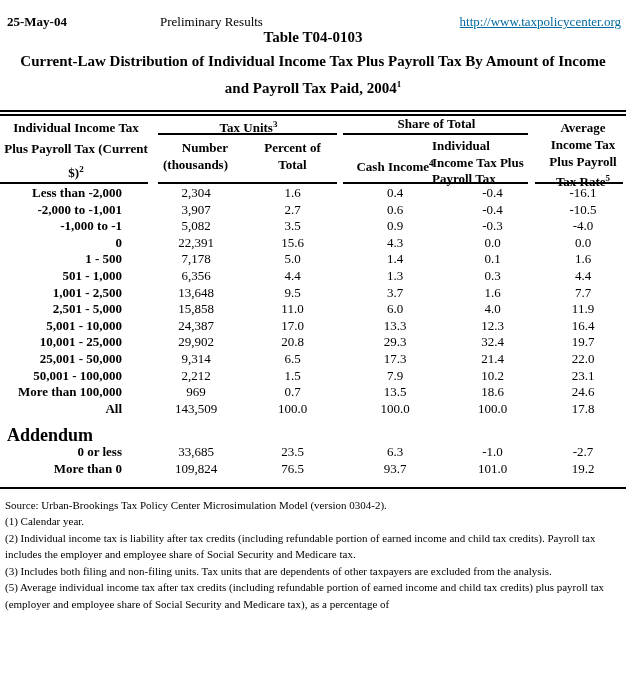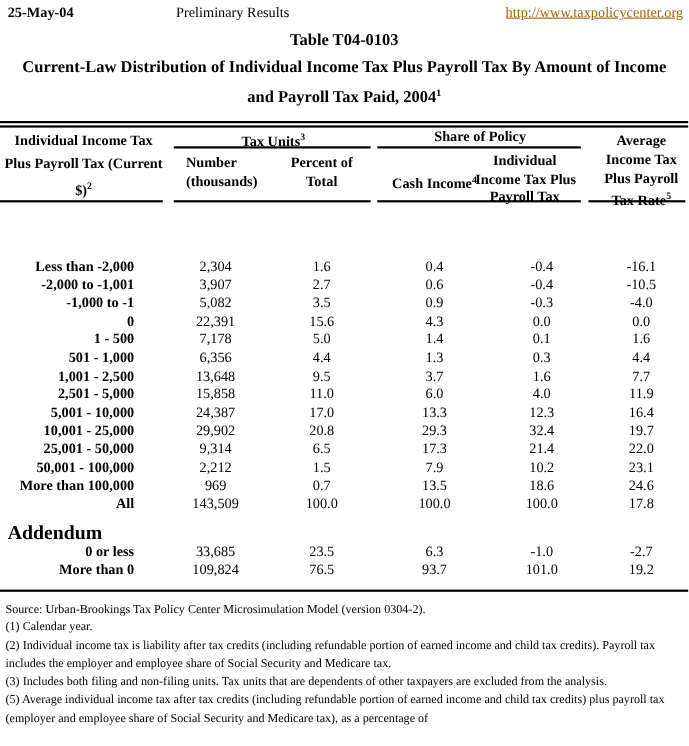--- a/index.html
+++ b/index.html
@@ -1,51 +1,51 @@
 <!DOCTYPE html>
 <html><head>
 <meta charset="utf-8">
 <style>
   html,body{margin:0;padding:0;background:#fff;}
   .page{
     position:relative;width:626px;height:678px;overflow:hidden;background:#ffffff;
     font-family:"Liberation Serif","DejaVu Serif",serif;color:#000;
   }
   
-  .topbar{position:absolute;top:3px;left:0;width:626px;height:17px;font-size:13px;}
+  .topbar{position:absolute;top:14px;left:0;width:626px;height:17px;font-size:13px;}
   .tb-date{position:absolute;left:7px;top:0;font-weight:bold;white-space:nowrap;}
   .tb-status{position:absolute;left:160px;top:0;font-weight:normal;white-space:nowrap;}
-  .tb-link{position:absolute;right:5px;top:0;color:#a16207;text-decoration:underline;white-space:nowrap;cursor:pointer;}
+  .tb-link{position:absolute;right:5px;top:0;color:#0369a1;text-decoration:underline;white-space:nowrap;cursor:pointer;}
   
   .titleblock{position:absolute;top:26px;left:0;width:626px;text-align:center;
     font-weight:bold;font-size:15px;line-height:23.5px;}
   .titleblock div{white-space:nowrap;}
   sup{font-size:9px;font-weight:bold;}
   
   .tablewrap{position:absolute;top:110px;left:0;width:626px;}
   .double-rule{height:2px;border-top:2px solid #000;border-bottom:2px solid #000;}
   .hdr{position:relative;height:68px;font-size:13px;font-weight:bold;}
   .hdr .ln{display:block;white-space:nowrap;}
   .h-c1{position:absolute;left:0;top:1px;width:152px;text-align:center;line-height:21px;}
   .h-g2{position:absolute;left:152px;top:0;width:193px;text-align:center;line-height:16px;white-space:nowrap;}
   .h-g3{position:absolute;left:345px;top:0;width:183px;text-align:center;line-height:16px;white-space:nowrap;}
   .h-avg{position:absolute;left:540px;top:3px;width:86px;text-align:center;line-height:17px;}
-  .h-number{position:absolute;left:169px;top:24px;width:88px;text-align:left;line-height:16.5px;}
+  .h-number{position:absolute;left:140px;top:24px;width:88px;text-align:right;line-height:16.5px;}
   .h-percent{position:absolute;left:240px;top:24px;width:105px;text-align:center;line-height:16.5px;}
   .h-cash{position:absolute;left:345px;top:39px;width:100px;text-align:center;line-height:16.5px;white-space:nowrap;}
-  .h-iitppt{position:absolute;left:432px;top:22px;width:90px;text-align:center;line-height:16.5px;}
+  .h-iitppt{position:absolute;left:432px;top:22px;width:90px;text-align:left;line-height:16.5px;}
   .rule{position:absolute;height:2px;background:#000;}
   .r-g2{left:158px;top:17px;width:179px;height:1.5px;}
   .r-g3{left:343px;top:17px;width:185px;height:1.5px;}
   .r-b1{left:0;bottom:0;width:148px;}
   .r-b2{left:158px;bottom:0;width:179px;}
   .r-b3{left:343px;bottom:0;width:185px;}
   .r-b4{left:535px;bottom:0;width:88px;}
   
-  .bodywrap{padding-top:22px;margin-top:28px;}
+  .bodywrap{padding-top:1px;}
   table.data{width:626px;border-collapse:collapse;table-layout:fixed;}
   table.data td{height:16.6px;line-height:16.6px;font-size:13px;padding:0;overflow:visible;}
   td.lbl{font-weight:bold;text-align:right;padding-right:30px !important;white-space:nowrap;}
   td.num{text-align:center;white-space:nowrap;}
   .addendum-label{margin-top:10px;padding-left:7px;font-weight:bold;font-size:18px;line-height:17px;}
   .bottom-rule{margin-top:9px;height:2px;background:#000;}
   
   .footnotes{padding:8px 5px 0 5px;font-size:11px;line-height:16.6px;}
   .footnotes div{margin:0;}
 </style>
@@ -70,21 +70,21 @@
 
     <div class="double-rule"></div>
 
     <div class="hdr">
       <div class="h-c1">
         <span class="ln">Individual Income Tax</span>
         <span class="ln">Plus Payroll Tax (Current</span>
         <span class="ln"><span>$)</span><sup>2</sup></span>
       </div>
       <div class="h-g2"><span>Tax Units</span><sup>3</sup></div>
-      <div class="h-g3">Share of Policy</div>
+      <div class="h-g3">Share of Total</div>
       <div class="h-avg">
         <span class="ln">Average</span>
         <span class="ln">Income Tax</span>
         <span class="ln">Plus Payroll</span>
         <span class="ln"><span>Tax Rate</span><sup>5</sup></span>
       </div>
       <div class="h-number">
         <span class="ln">Number</span>
         <span class="ln">(thousands)</span>
       </div>

